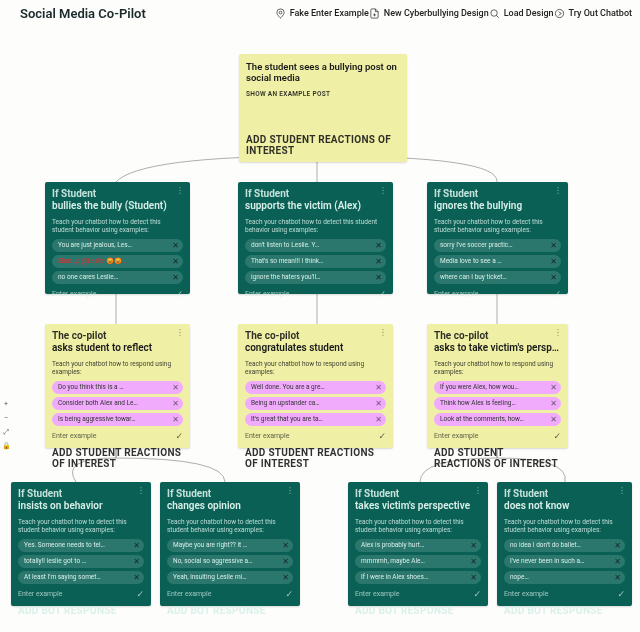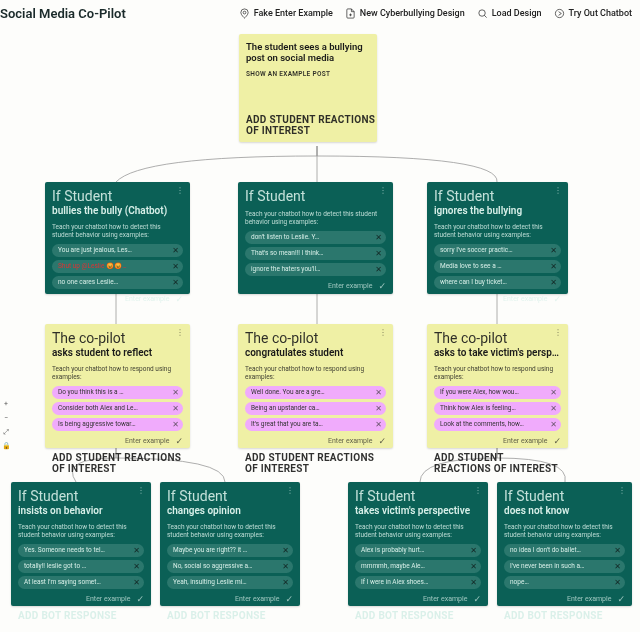--- a/index.html
+++ b/index.html
@@ -10,22 +10,21 @@
     height: 632px;
     overflow: hidden;
     position: relative;
     font-size: 8px;
     color: #222;
   }
   
   .header {
     display: flex;
     align-items: center;
-    padding: 4px 8px 4px 0;
-    gap: 12px;
+    padding: 4px 8px 4px 20px;
     height: 26px;
   }
   .app-title {
     font-size: 13px;
     font-weight: 600;
     color: #1a2a2a;
     margin-right: auto;
   }
   .hlink {
     display: flex;
@@ -50,21 +49,21 @@
     padding: 6px 7px 6px 7px;
     box-shadow: 0 1px 2px rgba(0,0,0,0.15);
   }
   .card .menu {
     position: absolute; top: 4px; right: 5px;
     color: inherit; opacity: 0.6; font-size: 8px; letter-spacing: 1px;
   }
   .c-yellow { background: #eff0a5; color: #1a1a1a; }
   .c-teal   { background: #0b6056; color: #d7efe8; }
 
-  .card .sup { font-size: 14px; opacity: 0.9; }
+  .card .sup { font-size: 10px; opacity: 0.9; font-weight: bold; }
   .card .title { font-size: 10px; font-weight: 600; margin-top: 1px; line-height: 1.2; }
   .card .instr { font-size: 6.5px; margin-top: 7px; opacity: 0.85; line-height: 1.2; }
 
   .chips { margin-top: 4px; display: flex; flex-direction: column; gap: 3px; }
   .chip {
     display: flex;
     align-items: center;
     border-radius: 9px;
     padding: 2px 4px 2px 6px;
     font-size: 6.5px;
@@ -76,21 +75,21 @@
   .chip .x { font-size: 8px; opacity: 0.7; margin-left: 4px; }
   .c-teal .chip   { background: #2b776d; color: #d7efe8; }
   .c-yellow .chip { background: #f0abfc; color: #333; }
   .c-yellow .chip .x { color: #333; }
   .c-teal .chip .x   { color: #0a0a0a; }
 
   .inputrow {
     display: flex; align-items: center; gap: 6px;
     margin-top: 5px; font-size: 7px; opacity: 0.7;
   }
-  .inputrow .ph { flex: 1; text-align: right; }
+  .inputrow .ph { flex: 1; }
   .inputrow .check { font-size: 9px; }
 
   .addlink {
     margin-top: 6px; font-size: 10px; font-weight: 700; letter-spacing: 0.3px;
     opacity: 0.9;
   }
   .addlink.top { margin-top: 24px; }
 
   
   .tools {
@@ -157,30 +156,30 @@
     <path d="M317 268 L317 298"></path>
     <path d="M497 268 L497 298"></path>
 
     <path d="M116 422 L116 432 Q60 432 76 456"></path>
     <path d="M116 422 L116 432 Q225 432 225 456"></path>
 
     <path d="M497 422 L497 432 Q420 432 420 456"></path>
     <path d="M497 422 L497 432 Q570 432 565 456"></path>
   </svg>
 
-  <div class="card c-yellow" style="left:239px;top:8px;width:138px;height:108px">
+  <div class="card c-yellow" style="left:239px;top:28px;width:168px;height:108px">
     <div class="title" style="font-size:9.5px">The student sees a bullying post on social media</div>
     <div class="addlink" style="font-size:6.5px;font-weight:600">SHOW AN EXAMPLE POST</div>
     <div class="addlink top" style="position:absolute;bottom:6px">ADD STUDENT REACTIONS OF INTEREST</div>
   </div>
 
   <div class="card c-teal" style="left:45px;top:156px;width:145px;height:112px">
     <div class="menu">⋮</div>
     <div class="sup">If Student</div>
-    <div class="title">bullies the bully (Chatbot)</div>
+    <div class="title">bullies the bully (Student)</div>
     <div class="instr">Teach your chatbot how to detect this student behavior using examples:</div>
     <div class="chips">
       <div class="chip">
           <span class="t">You are just jealous, Les…</span>
           <span class="x">✕</span>
         </div>
       <div class="chip">
           <span class="t highlight">Shut up @Leslie 😡😡…</span>
           <span class="x">✕</span>
         </div>
@@ -191,20 +190,21 @@
     </div>
     <div class="inputrow">
         <span class="ph">Enter example</span>
         <span class="check">✓</span>
       </div>
   </div>
 
   <div class="card c-teal" style="left:238px;top:156px;width:155px;height:112px">
     <div class="menu">⋮</div>
     <div class="sup">If Student</div>
+    <div class="title">supports the victim (Alex)</div>
     <div class="instr">Teach your chatbot how to detect this student behavior using examples:</div>
     <div class="chips">
       <div class="chip">
           <span class="t">don't listen to Leslie. Y…</span>
           <span class="x">✕</span>
         </div>
       <div class="chip">
           <span class="t">That's so mean!!! I think…</span>
           <span class="x">✕</span>
         </div>

